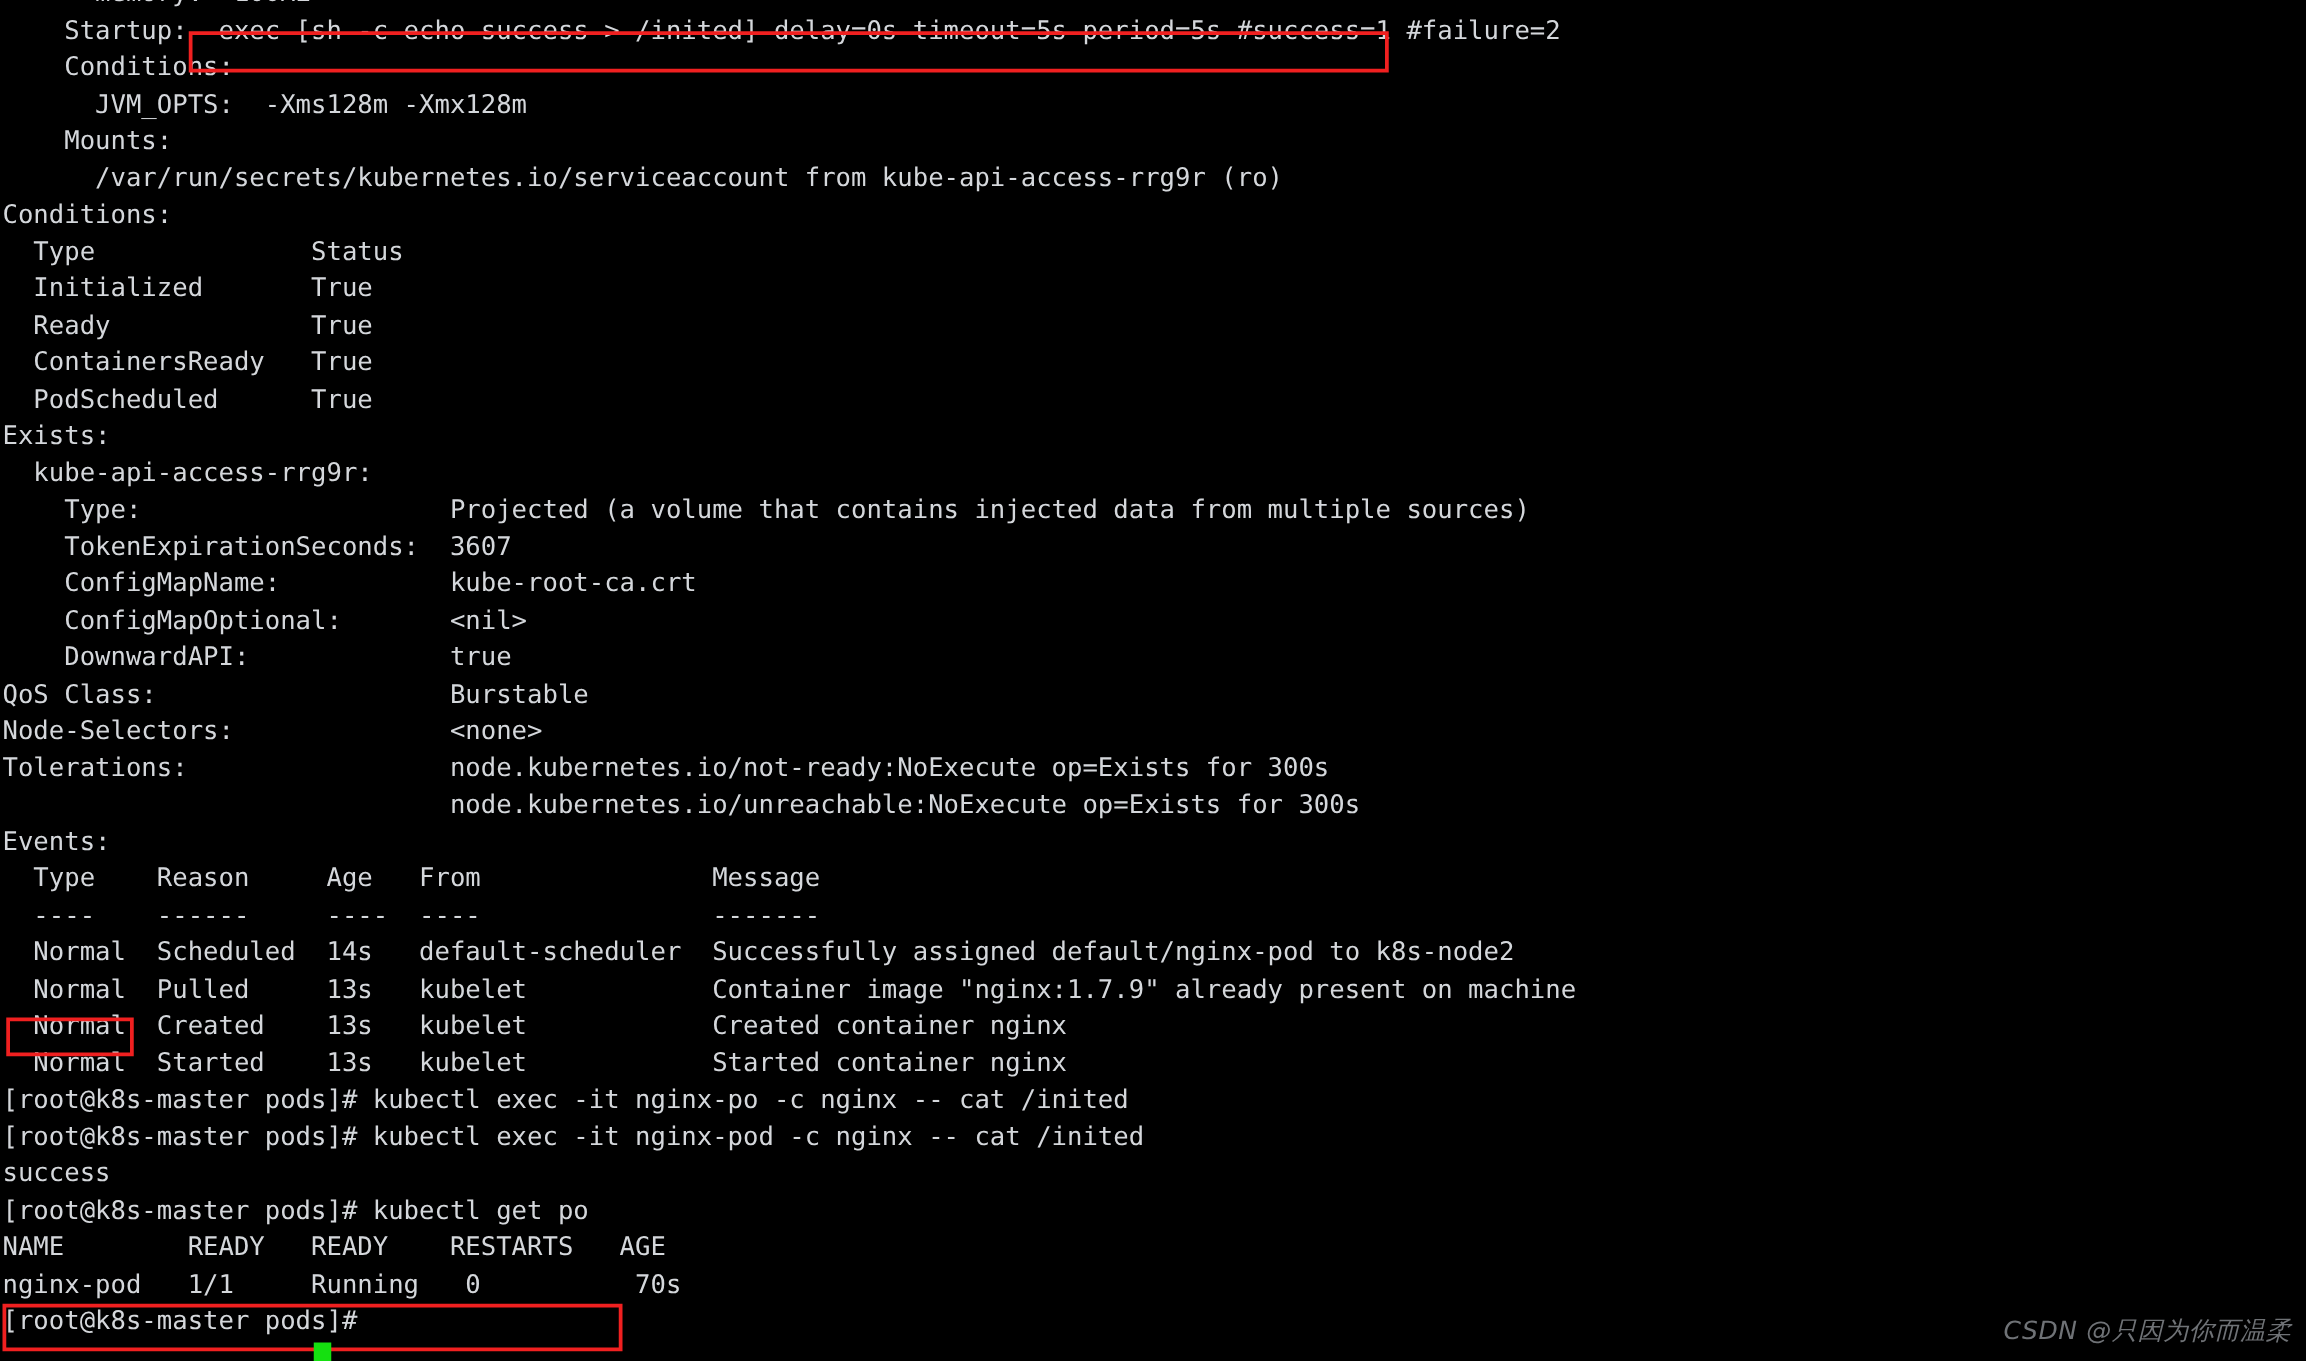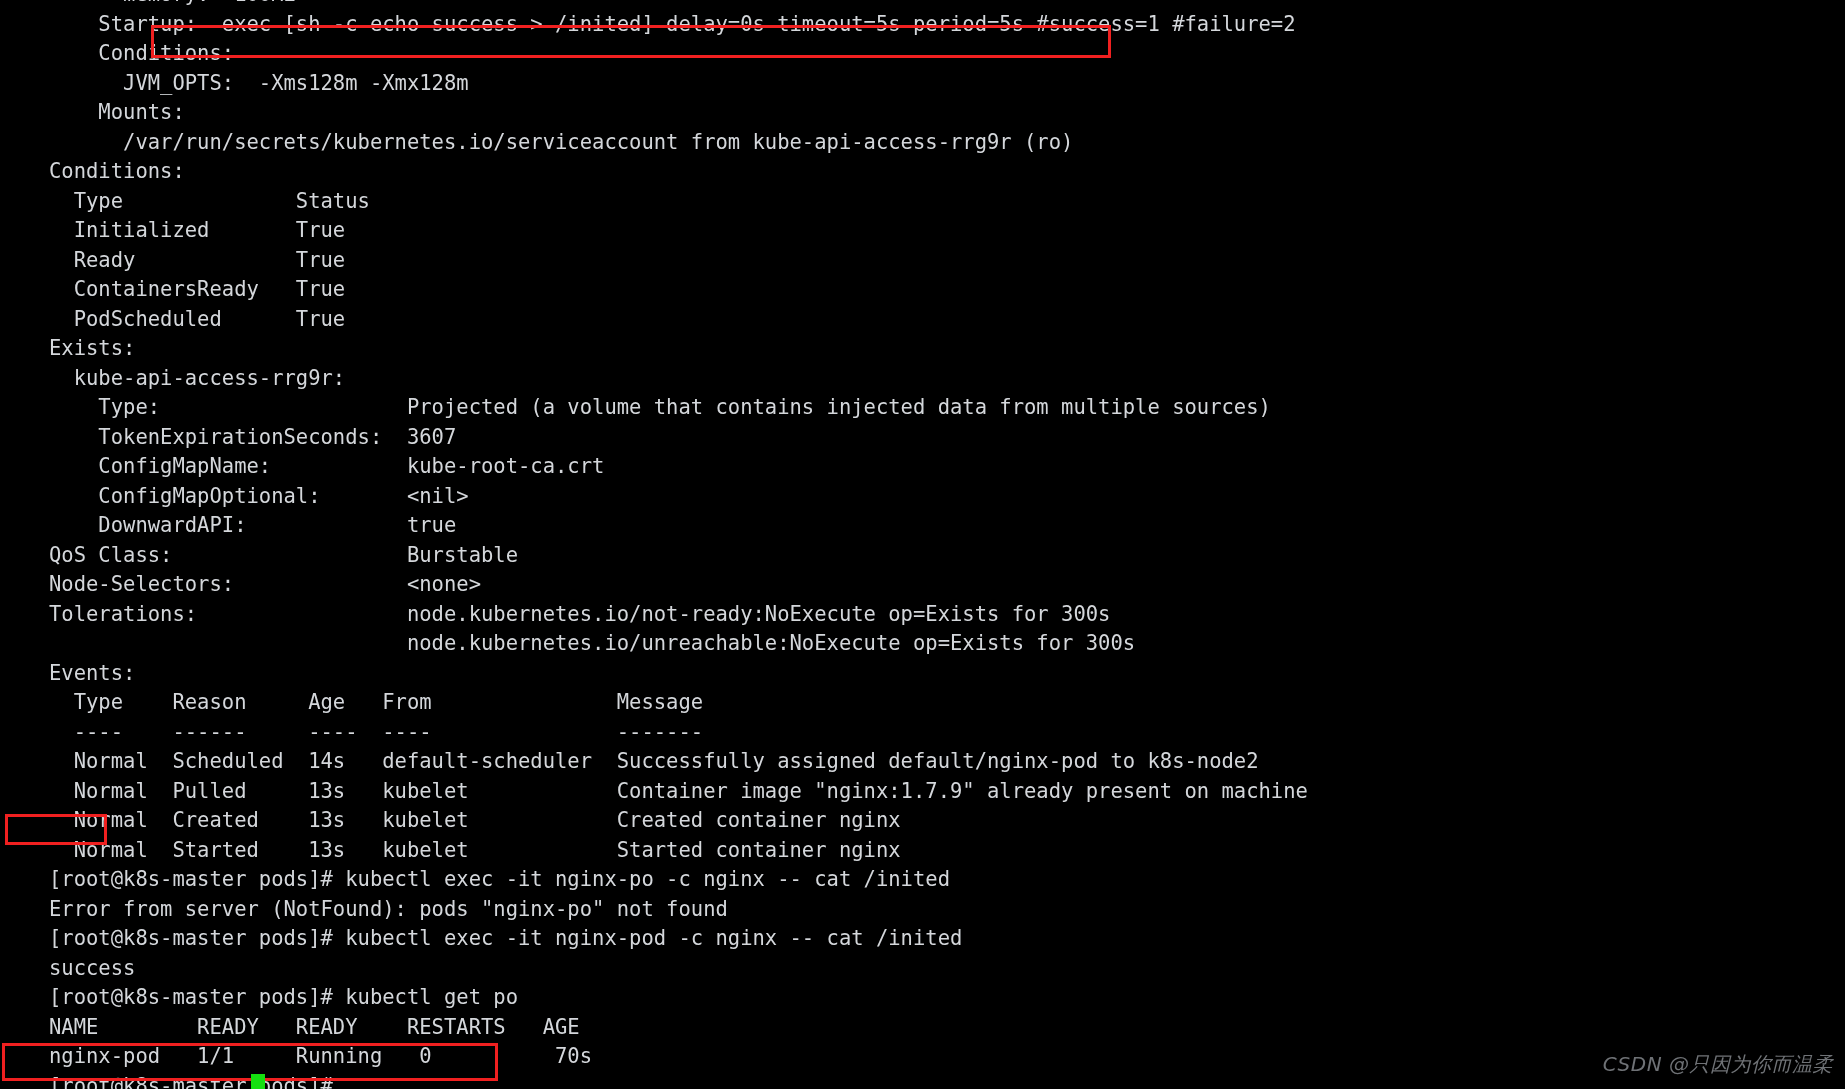--- a/index.html
+++ b/index.html
@@ -31,21 +31,20 @@
     top: -20px;
     left: 0;
     width: 1845px;
     padding-left: 2px;
     box-sizing: border-box;
   }
   .line {
     white-space: pre;
     height: 29.5px;
     color: #d4d7db;
-    margin-left: 47px;
   }
 
   
   .redbox {
     position: absolute;
     border: 3px solid #f02020;
     box-sizing: border-box;
     pointer-events: none;
   }
   #box-startup {
@@ -115,21 +114,20 @@
       <div class="line">Tolerations:                 node.kubernetes.io/not-ready:NoExecute op=Exists for 300s</div>
       <div class="line">                             node.kubernetes.io/unreachable:NoExecute op=Exists for 300s</div>
       <div class="line">Events:</div>
       <div class="line">  Type    Reason     Age   From               Message</div>
       <div class="line">  ----    ------     ----  ----               -------</div>
       <div class="line">  Normal  Scheduled  14s   default-scheduler  Successfully assigned default/nginx-pod to k8s-node2</div>
       <div class="line">  Normal  Pulled     13s   kubelet            Container image "nginx:1.7.9" already present on machine</div>
       <div class="line">  Normal  Created    13s   kubelet            Created container nginx</div>
       <div class="line">  Normal  Started    13s   kubelet            Started container nginx</div>
       <div class="line">[root@k8s-master pods]# kubectl exec -it nginx-po -c nginx -- cat /inited</div>
-      <div class="line">Error from server (NotFound): pods "nginx-po" not found</div>
       <div class="line">[root@k8s-master pods]# kubectl exec -it nginx-pod -c nginx -- cat /inited</div>
       <div class="line">success</div>
       <div class="line">[root@k8s-master pods]# kubectl get po</div>
       <div class="line">NAME        READY   READY    RESTARTS   AGE</div>
       <div class="line">nginx-pod   1/1     Running   0          70s</div>
       <div class="line">[root@k8s-master pods]# </div>
     </div>
 
   <div class="redbox" id="box-startup"></div>
   <div class="redbox" id="box-success"></div>

